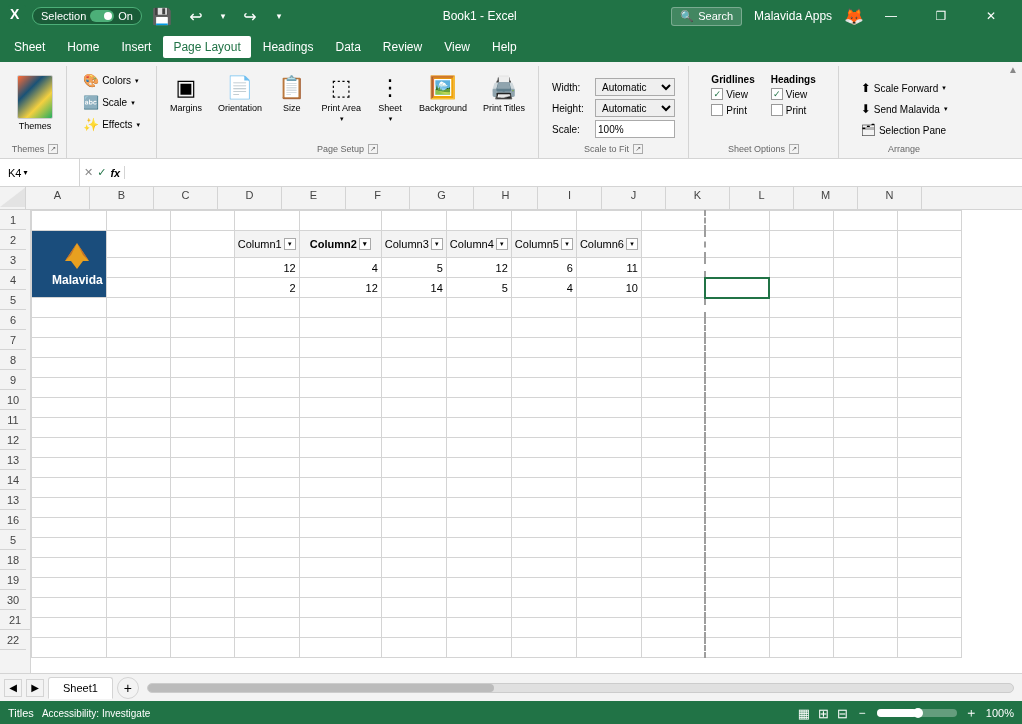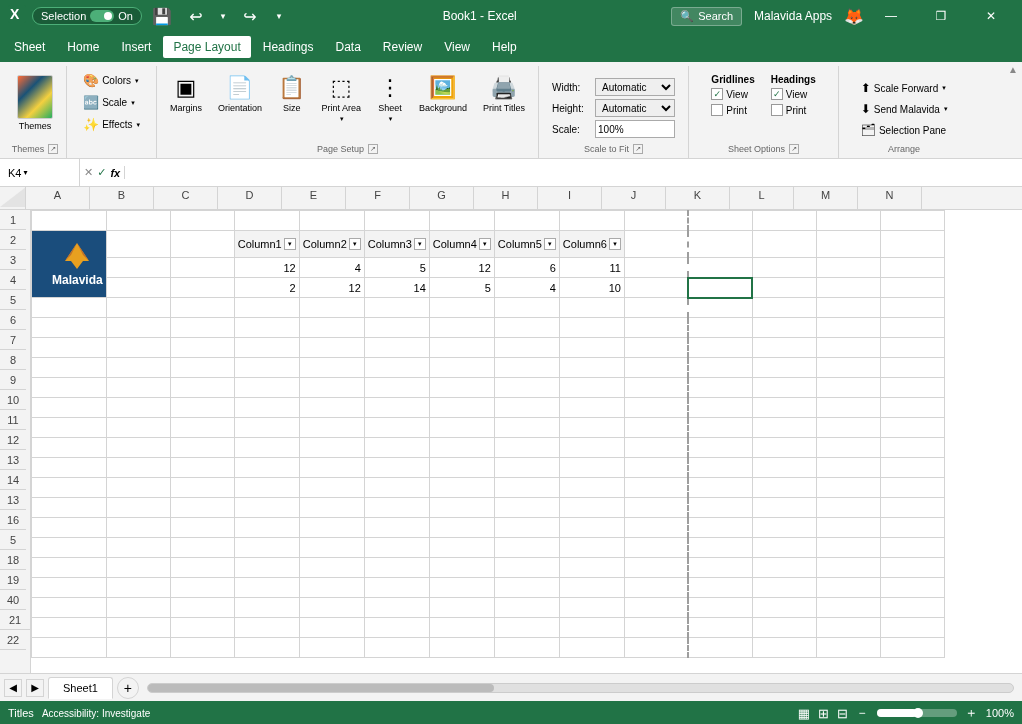--- a/index.html
+++ b/index.html
@@ -664,21 +664,21 @@
           <div class="row-header" style="height: 20px; min-height: 20px; width: 26px;">10</div>
           <div class="row-header" style="height: 20px; min-height: 20px; width: 26px;">11</div>
           <div class="row-header" style="height: 20px; min-height: 20px; width: 26px;">12</div>
           <div class="row-header" style="height: 20px; min-height: 20px; width: 26px;">13</div>
           <div class="row-header" style="height: 20px; min-height: 20px; width: 26px;">14</div>
           <div class="row-header" style="height: 20px; min-height: 20px; width: 26px;">13</div>
           <div class="row-header" style="height: 20px; min-height: 20px; width: 26px;">16</div>
           <div class="row-header" style="height: 20px; min-height: 20px; width: 26px;">5</div>
           <div class="row-header" style="height: 20px; min-height: 20px; width: 26px;">18</div>
           <div class="row-header" style="height: 20px; min-height: 20px; width: 26px;">19</div>
-          <div class="row-header" style="height: 20px; min-height: 20px; width: 26px;">40</div>
+          <div class="row-header" style="height: 20px; min-height: 20px; width: 26px;">30</div>
           <div class="row-header" style="height: 20px; min-height: 20px; width: 30px;">21</div>
           <div class="row-header" style="height: 20px; min-height: 20px; width: 26px;">22</div>
         </div>
       <div id="grid-cells" style="flex:1; overflow:hidden;">
         <table class="grid" style="border-collapse:collapse; table-layout:fixed;">
           <tbody id="grid-tbody">
               <tr>
                 <td style="width: 64px; height: 20px; border: 1px solid rgb(212, 212, 212); padding: 0px 3px; font-size: 11px; vertical-align: middle;"></td>
                 <td style="width: 64px; height: 20px; border: 1px solid rgb(212, 212, 212); padding: 0px 3px; font-size: 11px; vertical-align: middle;"></td>
                 <td style="width: 64px; height: 20px; border: 1px solid rgb(212, 212, 212); padding: 0px 3px; font-size: 11px; vertical-align: middle;"></td>
@@ -707,21 +707,21 @@
         </div>
                 </td>
                 <td style="width: 64px; height: 20px; border: 1px solid rgb(212, 212, 212); padding: 0px 3px; font-size: 11px; vertical-align: middle;"></td>
                 <td style="width: 64px; height: 20px; border: 1px solid rgb(212, 212, 212); padding: 0px 3px; font-size: 11px; vertical-align: middle;"></td>
                 <td style="width: 64px; height: 20px; border: 1px solid rgb(212, 212, 212); padding: 0px 3px; font-size: 11px; vertical-align: middle; background: rgb(243, 243, 243);">
                   <div class="filter-header">
                     <span style="font-size:11px;">Column1</span>
                     <span class="filter-btn">▾</span>
                   </div>
                 </td>
-                <td style="width: 64px; height: 27px; border: 1px solid rgb(212, 212, 212); padding: 0px 3px; font-size: 11px; vertical-align: middle; background: rgb(243, 243, 243);">
+                <td style="width: 64px; height: 27px; border: 1px solid rgb(212, 212, 212); padding: 0px 10px; font-size: 11px; vertical-align: middle; background: rgb(243, 243, 243); font-weight: bold;">
                   <div class="filter-header">
                     <span style="font-size:11px;">Column2</span>
                     <span class="filter-btn">▾</span>
                   </div>
                 </td>
                 <td style="width: 64px; height: 20px; border: 1px solid rgb(212, 212, 212); padding: 0px 3px; font-size: 11px; vertical-align: middle; background: rgb(243, 243, 243);">
                   <div class="filter-header">
                     <span style="font-size:11px;">Column3</span>
                     <span class="filter-btn">▾</span>
                   </div>

